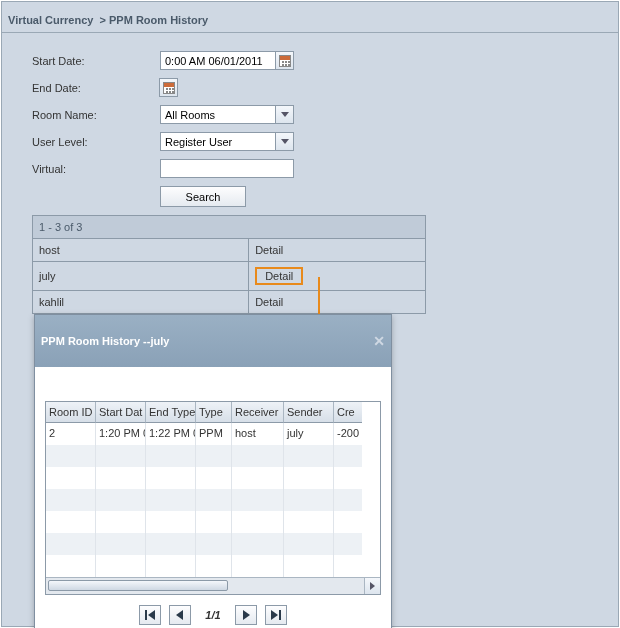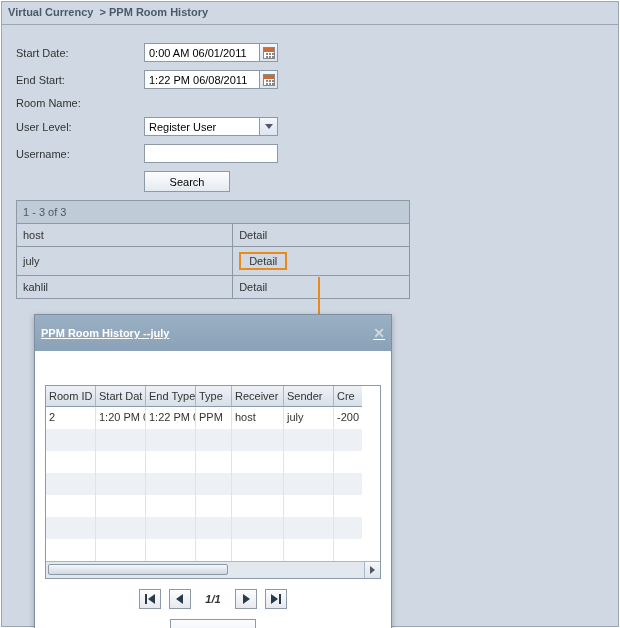--- a/index.html
+++ b/index.html
@@ -20,23 +20,24 @@
     border: 1px solid #9aa8b5;
     background: #cfd8e3;
     margin: 1px;
   }
   .header-bar {
     padding: 4px 6px 6px 6px;
     font-weight: bold;
     color: #4a5a6a;
     border-bottom: 1px solid #9aa8b5;
     background: #cfd8e3;
+    margin-top: 8px;
   }
   .content {
-    padding: 18px 18px 0 14px;
+    padding: 18px 18px 0 30px;
   }
   .form-row {
     display: flex;
     align-items: center;
     margin-bottom: 8px;
   }
   .form-label {
     width: 128px;
     color: #333;
   }
@@ -128,22 +129,22 @@
     top: 312px;
     width: 358px;
     background: #fff;
     border: 1px solid #7f8fa0;
     box-shadow: 0 2px 6px rgba(0,0,0,0.25);
   }
   .dialog-title {
     background: linear-gradient(#9ab0c4,#8aa1b7);
     color:#fff;
     font-weight:bold;
-    padding:12px 6px;
-    display:flex; justify-content:space-between; align-items:center;text-decoration:underline;
+    padding:20px 6px;
+    display:flex; justify-content:space-between; align-items:center;
   }
   .dialog-close {
     color:#cfd8e3; font-weight:bold; font-size:14px; line-height:12px;
     cursor:pointer;
   }
   .dialog-body {
     padding: 34px 10px 10px 10px;
   }
   .grid-wrapper {
     border:1px solid #8c9aa8;
@@ -250,45 +251,50 @@
       <div class="form-label">Start Date:</div>
       <div class="date-wrap">
         <input class="text-input" value="0:00 AM 06/01/2011" style="">
         <div class="cal-btn">
           <div class="cal-icon"></div>
         </div>
       </div>
     </div>
 
     <div class="form-row">
-      <div class="form-label">End Start:</div>
+      <div class="form-label">End Date:</div>
       <div class="date-wrap">
-        <input class="text-input" value="1:22 PM 06/08/2011" style="">
         <div class="cal-btn">
           <div class="cal-icon"></div>
         </div>
       </div>
     </div>
 
     <div class="form-row">
       <div class="form-label">Room Name:</div>
+      <div class="combo">
+        <input class="text-input" value="All Rooms" style="">
+        <div class="combo-btn">
+            <div class="tri-down"></div>
+          </div>
+      </div>
     </div>
 
     <div class="form-row">
       <div class="form-label">User Level:</div>
       <div class="combo">
         <input class="text-input" value="Register User" style="">
         <div class="combo-btn">
             <div class="tri-down"></div>
           </div>
       </div>
     </div>
 
     <div class="form-row">
-      <div class="form-label">Username:</div>
+      <div class="form-label">Virtual:</div>
       <input class="text-input" style="width: 134px;" value="">
     </div>
 
     <div class="form-row">
       <div class="form-label"></div>
       <button class="search-btn">Search</button>
     </div>
 
     <table class="results-table">
       <tbody>

